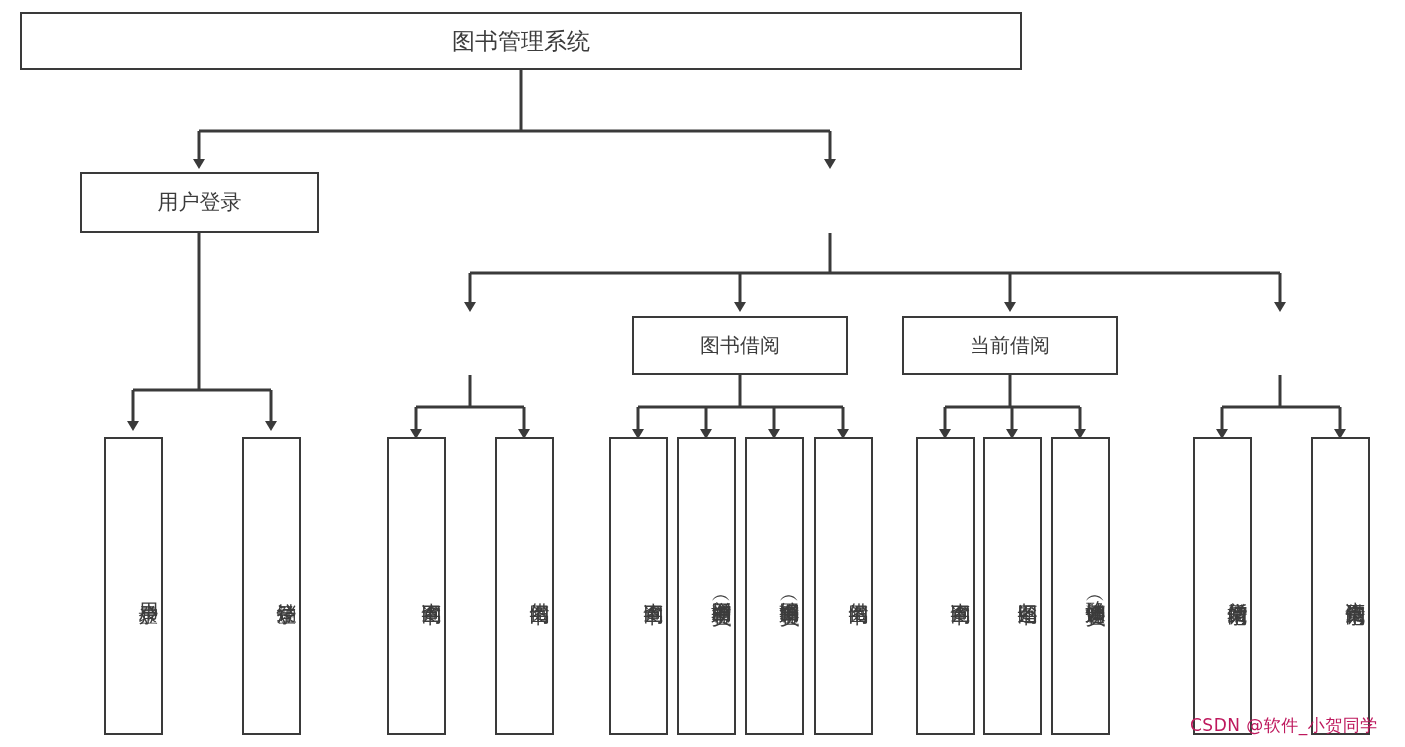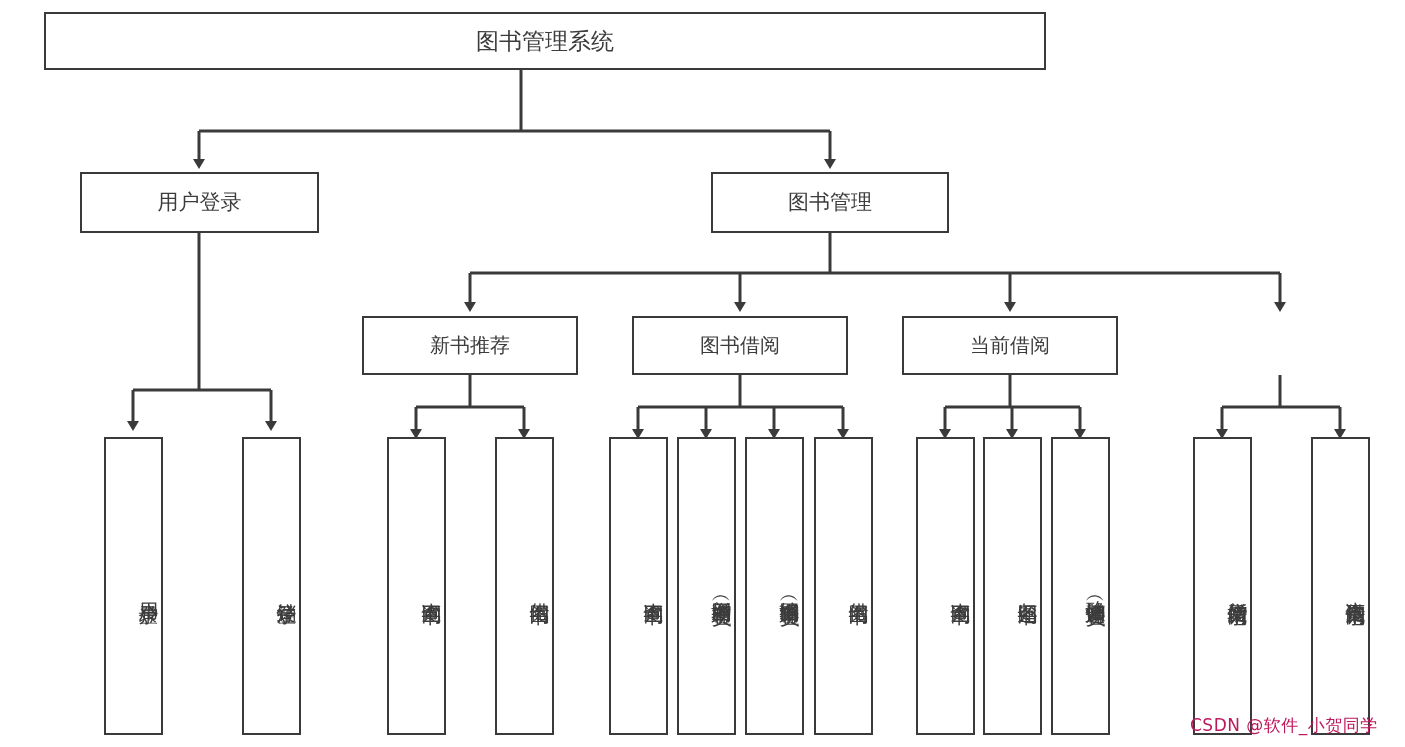--- a/index.html
+++ b/index.html
@@ -32,21 +32,20 @@
     border: 2.5px solid #3a3a3a;
     background: #ffffff;
     display: flex;
     align-items: center;
     justify-content: center;
     color: #3c3c3c;
     line-height: 1.22;
   }
   .node.level0 {
     font-size: 23px;
-    margin-left: 24px;
   }
   .node.level1 {
     font-size: 21px;
   }
   .node.level2 {
     font-size: 20px;
   }
   .node.leaf {
     font-size: 20px;
     writing-mode: vertical-rl;
@@ -128,27 +127,21 @@
   </svg>
 
   <div class="node level0" style="left:20px; top:12px; width:1002px; height:58px;">
     <span class="node-label">图书管理系统</span>
   </div>
 
   <div class="node level1" style="left:80px; top:172px; width:239px; height:61px;">
     <span class="node-label">用户登录</span>
   </div>
 
-  <div class="node level1" style="left:711px; top:172px; width:238px; height:61px;">
-    <span class="node-label">图书管理</span>
-  </div>
-
-  <div class="node level2" style="left:362px; top:316px; width:216px; height:59px;">
-    <span class="node-label">新书推荐</span>
-  </div>
+
 
   <div class="node level2" style="left:632px; top:316px; width:216px; height:59px;">
     <span class="node-label">图书借阅</span>
   </div>
 
   <div class="node level2" style="left:902px; top:316px; width:216px; height:59px;">
     <span class="node-label">当前借阅</span>
   </div>
 
 

